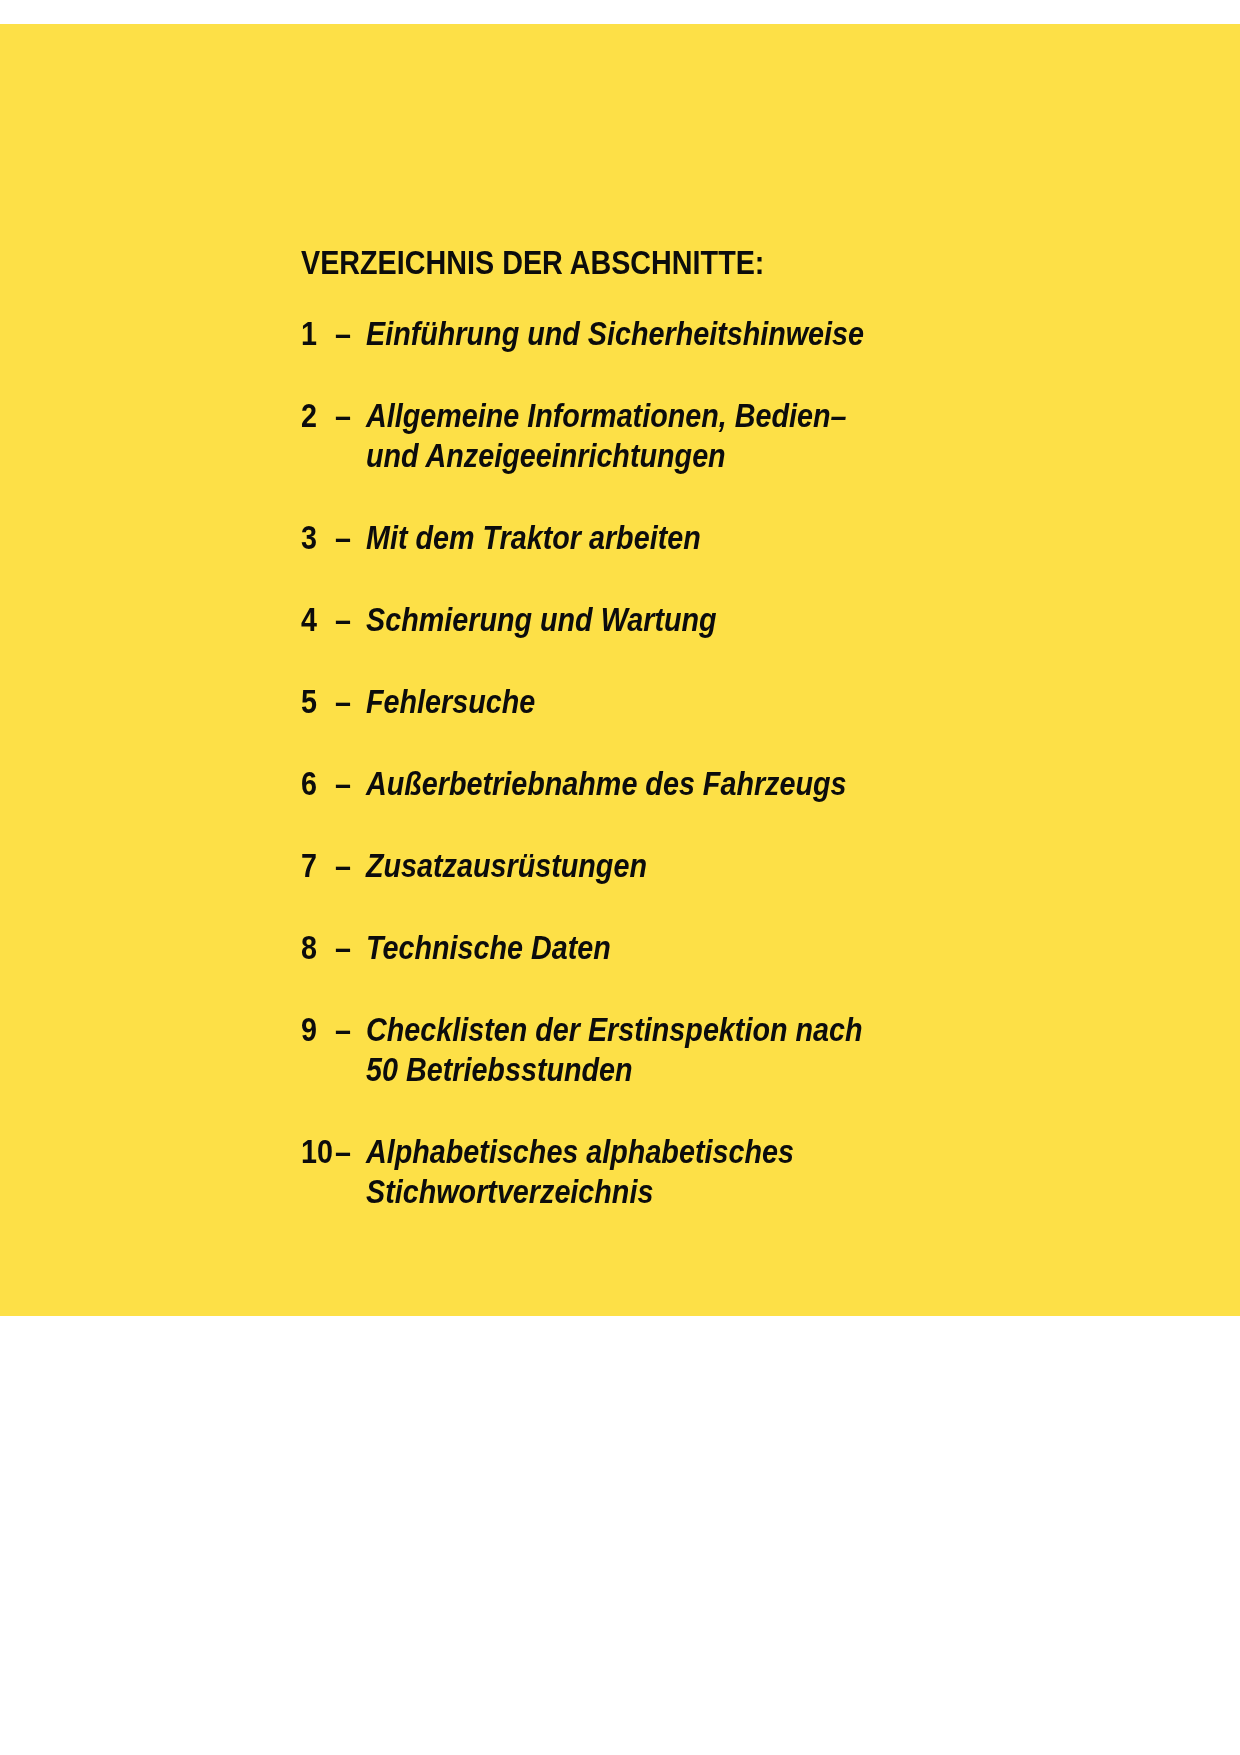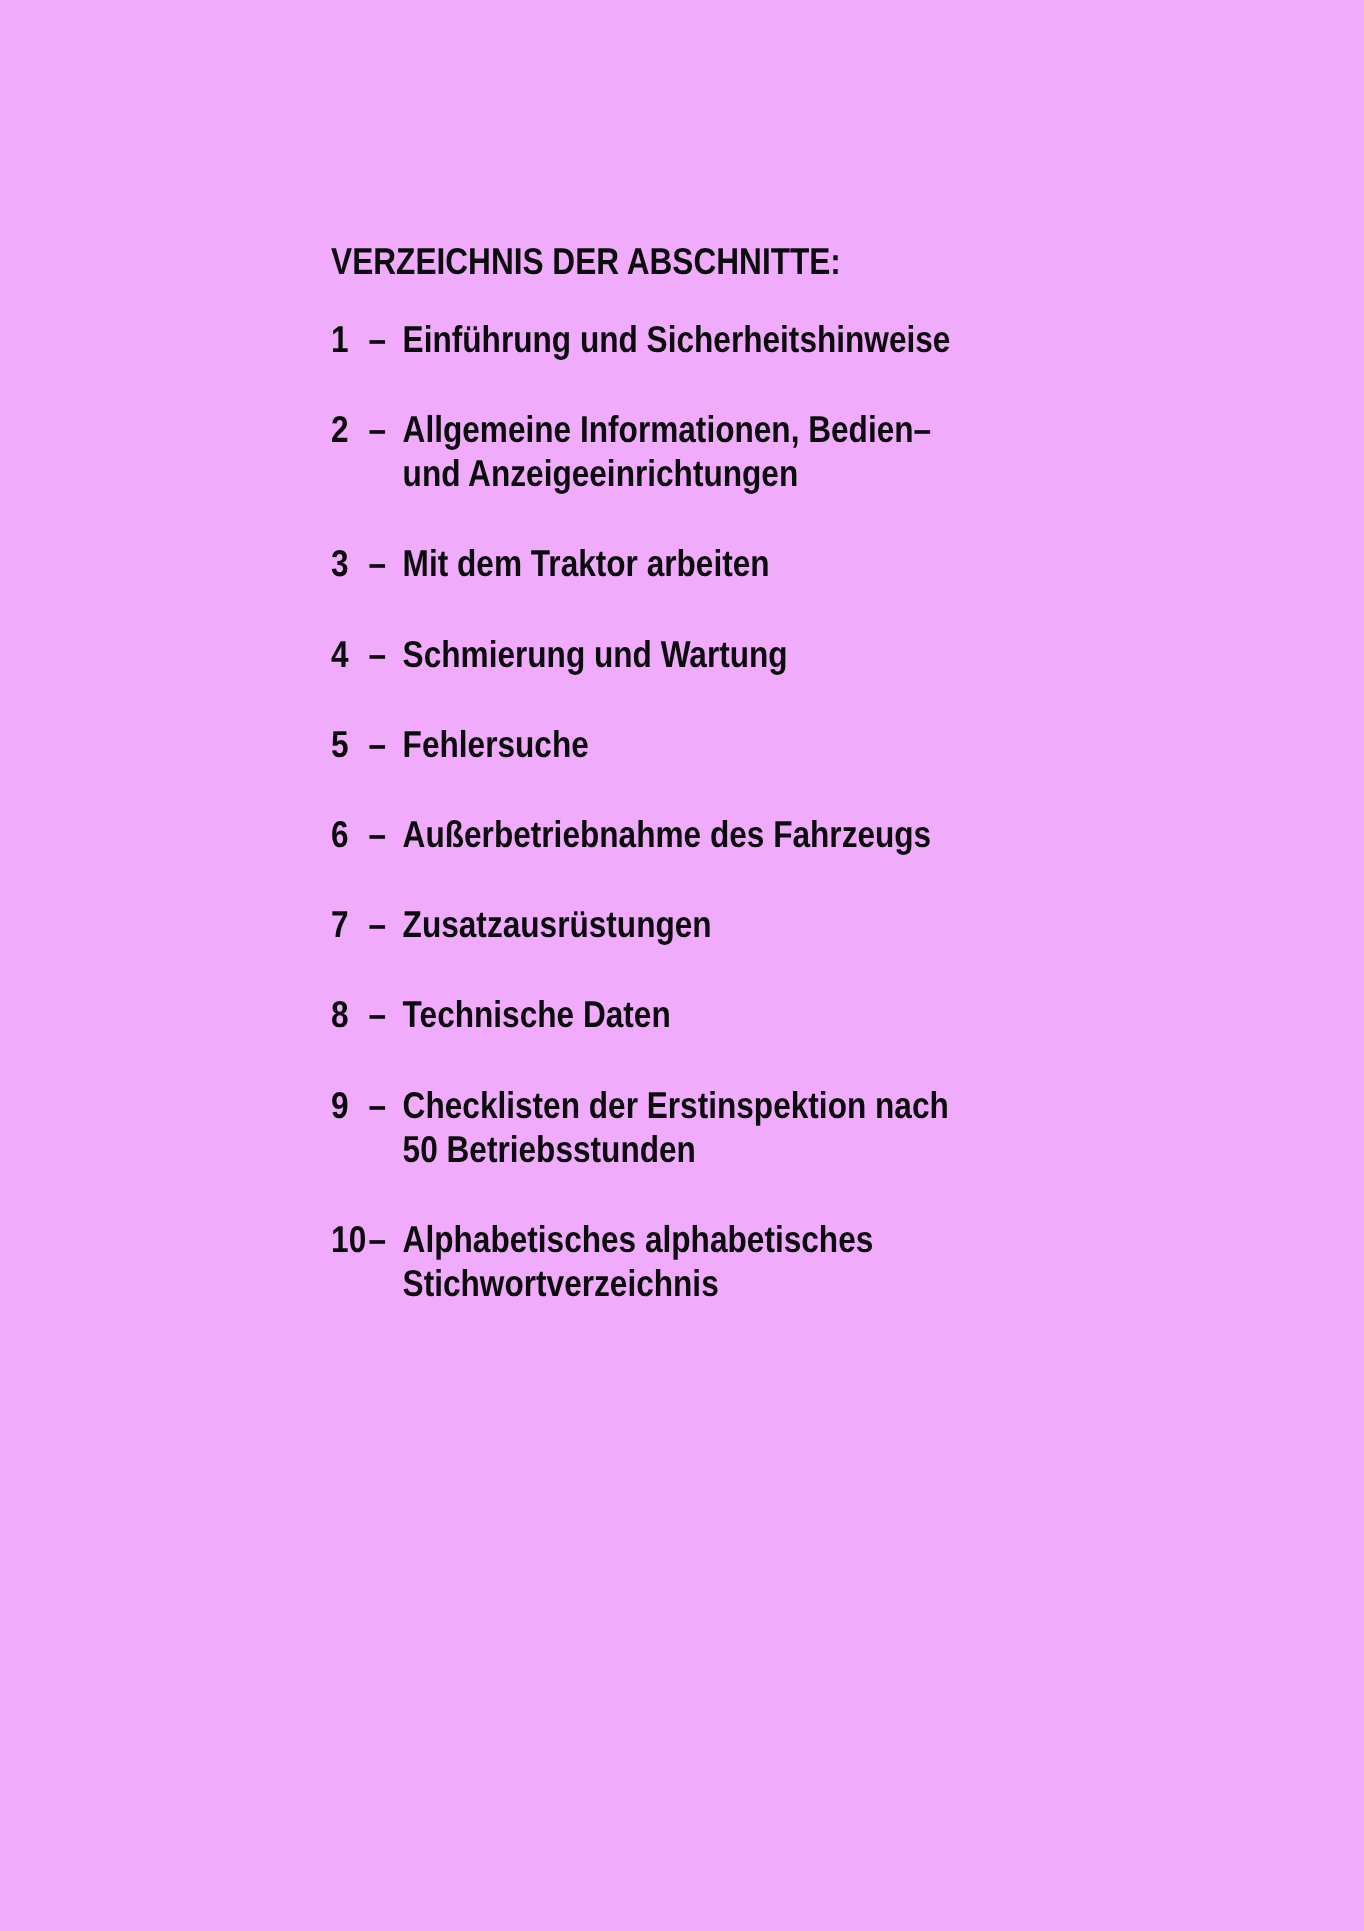--- a/index.html
+++ b/index.html
@@ -3,26 +3,27 @@
 <meta charset="utf-8">
 <style>
   html, body {
     margin: 0;
     padding: 0;
     background: #ffffff;
   }
   .page {
     position: relative;
     width: 1240px;
-    height: 1755px;
-    background: #f0abfc;
+    height: 1292px;
+    background: #fde047;
     overflow: hidden;
     font-family: "Liberation Sans", "DejaVu Sans", sans-serif;
     font-weight: bold;
     color: #0c0c0c;
+    margin-top: 24px;
   }
   .content {
     position: absolute;
     left: 301px;
     top: 218px;
     width: 760px;
   }
   
   .line {
     display: block;
@@ -43,21 +44,21 @@
   }
   .toc-item {
     display: grid;
     grid-template-columns: 34px 31px 1fr;
     align-items: start;
     font-size: 34px;
     line-height: 40px;
     margin: 0 0 42px 0;
   }
   .num, .dash { display: block; }
-  .titlecol { display: block; }
+  .titlecol { display: block; font-style: italic; }
 </style>
 </head>
 <body>
 
 <div class="page">
   <div class="content">
 
     <h1 class="doc-title line">VERZEICHNIS DER ABSCHNITTE:</h1>
 
     <ol class="toc">

